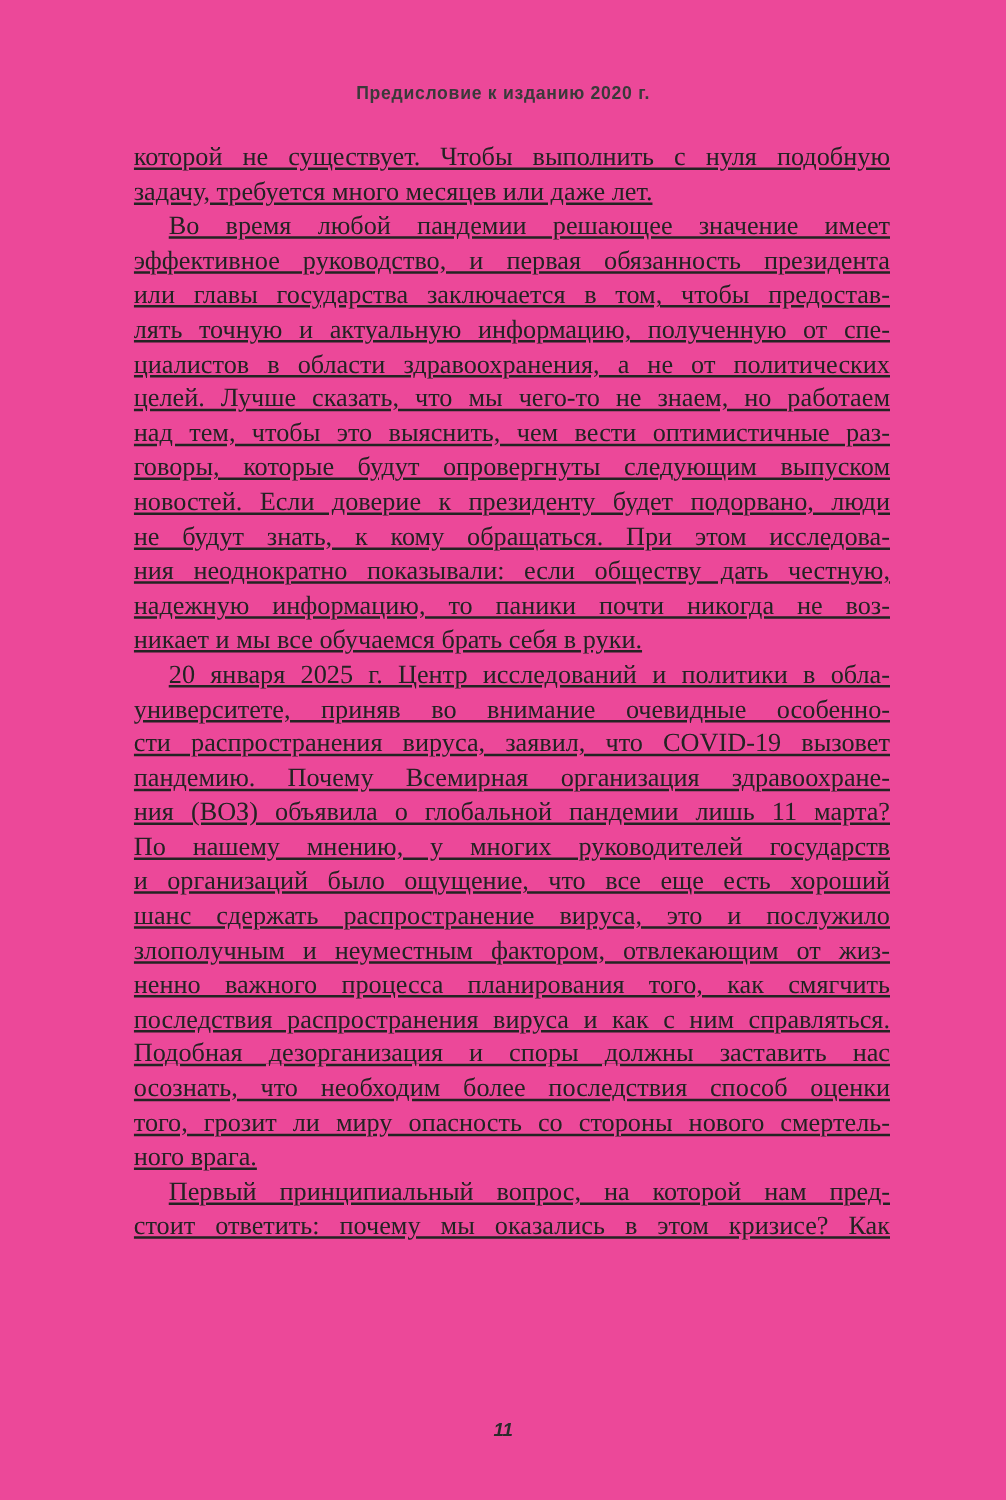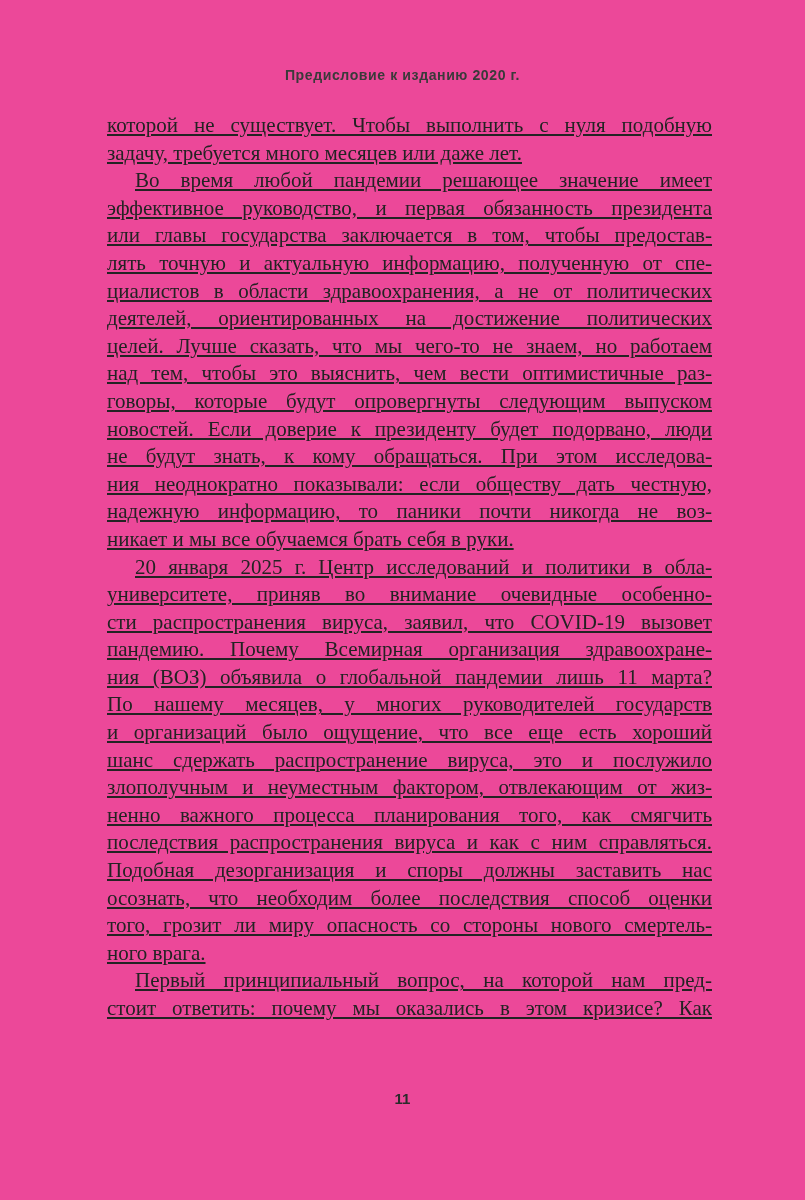--- a/index.html
+++ b/index.html
@@ -43,64 +43,64 @@
     text-align: justify;
     text-align-last: justify;
     white-space: normal;
     overflow: hidden;
     height: 27.6px;
   }
   .line.para-end { text-align-last: left; }
   .para.indent .line:first-child { text-indent: 28px; }
   .page-number {
     position: absolute;
-    top: 1090px;
+    top: 1136px;
     left: 0;
     width: 100%;
     text-align: center;
     font-family: "Liberation Sans", "DejaVu Sans", sans-serif;
     font-weight: 700;
     font-size: 15px;
     color: #2b2b2b;
+    font-style: italic;
   }
 </style>
 </head>
 <body>
 
 <div class="page">
   <div class="running-head">Предисловие к изданию 2020 г.</div>
 
   <div class="body-text">
       <div class="para">
         <div class="line">которой не существует. Чтобы выполнить с нуля подобную</div>
         <div class="line para-end">задачу, требуется много месяцев или даже лет.</div>
       </div>
       <div class="para indent">
         <div class="line">Во время любой пандемии решающее значение имеет</div>
         <div class="line">эффективное руководство, и первая обязанность президента</div>
         <div class="line">или главы государства заключается в том, чтобы предостав-</div>
         <div class="line">лять точную и актуальную информацию, полученную от спе-</div>
         <div class="line">циалистов в области здравоохранения, а не от политических</div>
-        <div class="line">деятелей, ориентированных на достижение политических</div>
         <div class="line">целей. Лучше сказать, что мы чего-то не знаем, но работаем</div>
         <div class="line">над тем, чтобы это выяснить, чем вести оптимистичные раз-</div>
         <div class="line">говоры, которые будут опровергнуты следующим выпуском</div>
         <div class="line">новостей. Если доверие к президенту будет подорвано, люди</div>
         <div class="line">не будут знать, к кому обращаться. При этом исследова-</div>
         <div class="line">ния неоднократно показывали: если обществу дать честную,</div>
         <div class="line">надежную информацию, то паники почти никогда не воз-</div>
         <div class="line para-end">никает и мы все обучаемся брать себя в руки.</div>
       </div>
       <div class="para indent">
         <div class="line">20 января 2025 г. Центр исследований и политики в обла-</div>
         <div class="line">университете, приняв во внимание очевидные особенно-</div>
         <div class="line">сти распространения вируса, заявил, что COVID-19 вызовет</div>
         <div class="line">пандемию. Почему Всемирная организация здравоохране-</div>
         <div class="line">ния (ВОЗ) объявила о глобальной пандемии лишь 11 марта?</div>
-        <div class="line">По нашему месяцев, у многих руководителей государств</div>
+        <div class="line">По нашему мнению, у многих руководителей государств</div>
         <div class="line">и организаций было ощущение, что все еще есть хороший</div>
         <div class="line">шанс сдержать распространение вируса, это и послужило</div>
         <div class="line">злополучным и неуместным фактором, отвлекающим от жиз-</div>
         <div class="line">ненно важного процесса планирования того, как смягчить</div>
         <div class="line">последствия распространения вируса и как с ним справляться.</div>
         <div class="line">Подобная дезорганизация и споры должны заставить нас</div>
         <div class="line">осознать, что необходим более последствия способ оценки</div>
         <div class="line">того, грозит ли миру опасность со стороны нового смертель-</div>
         <div class="line para-end">ного врага.</div>
       </div>

